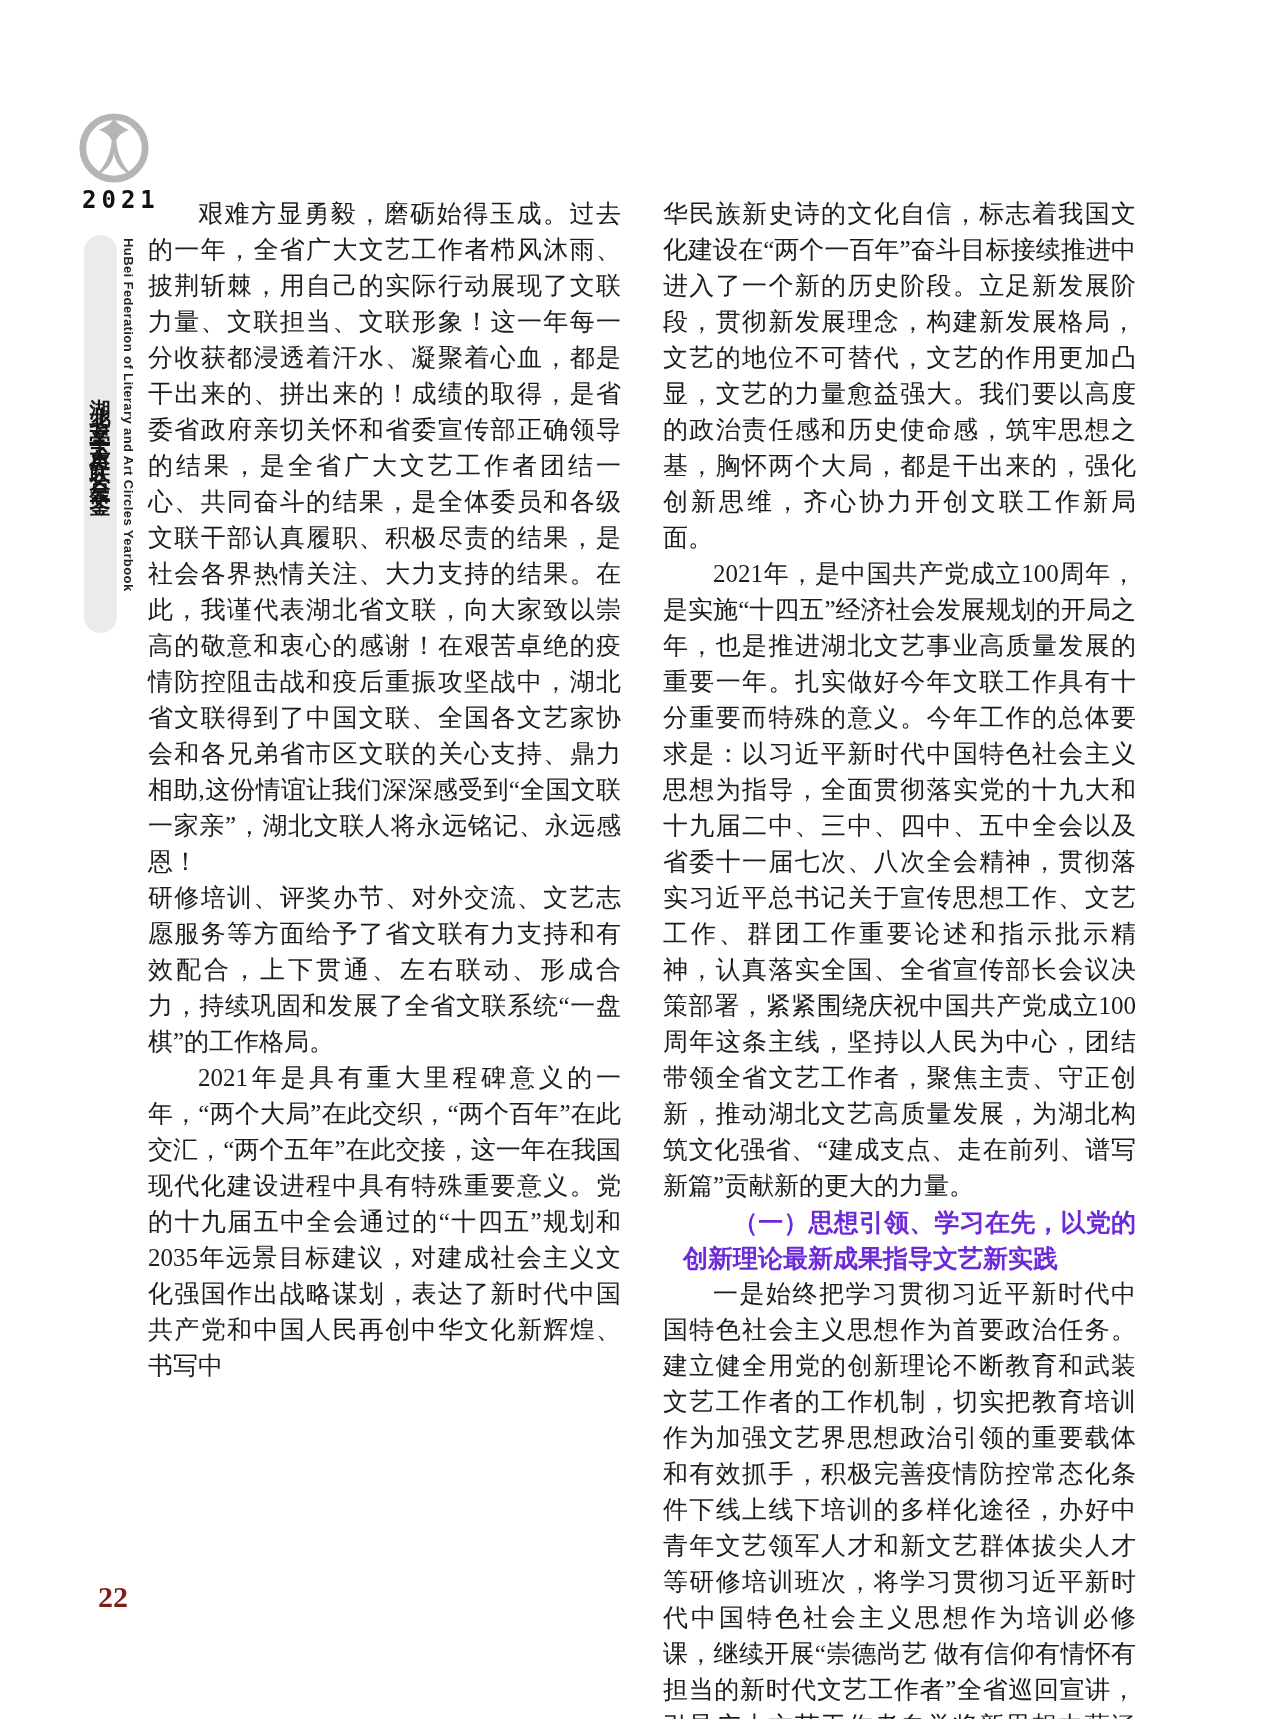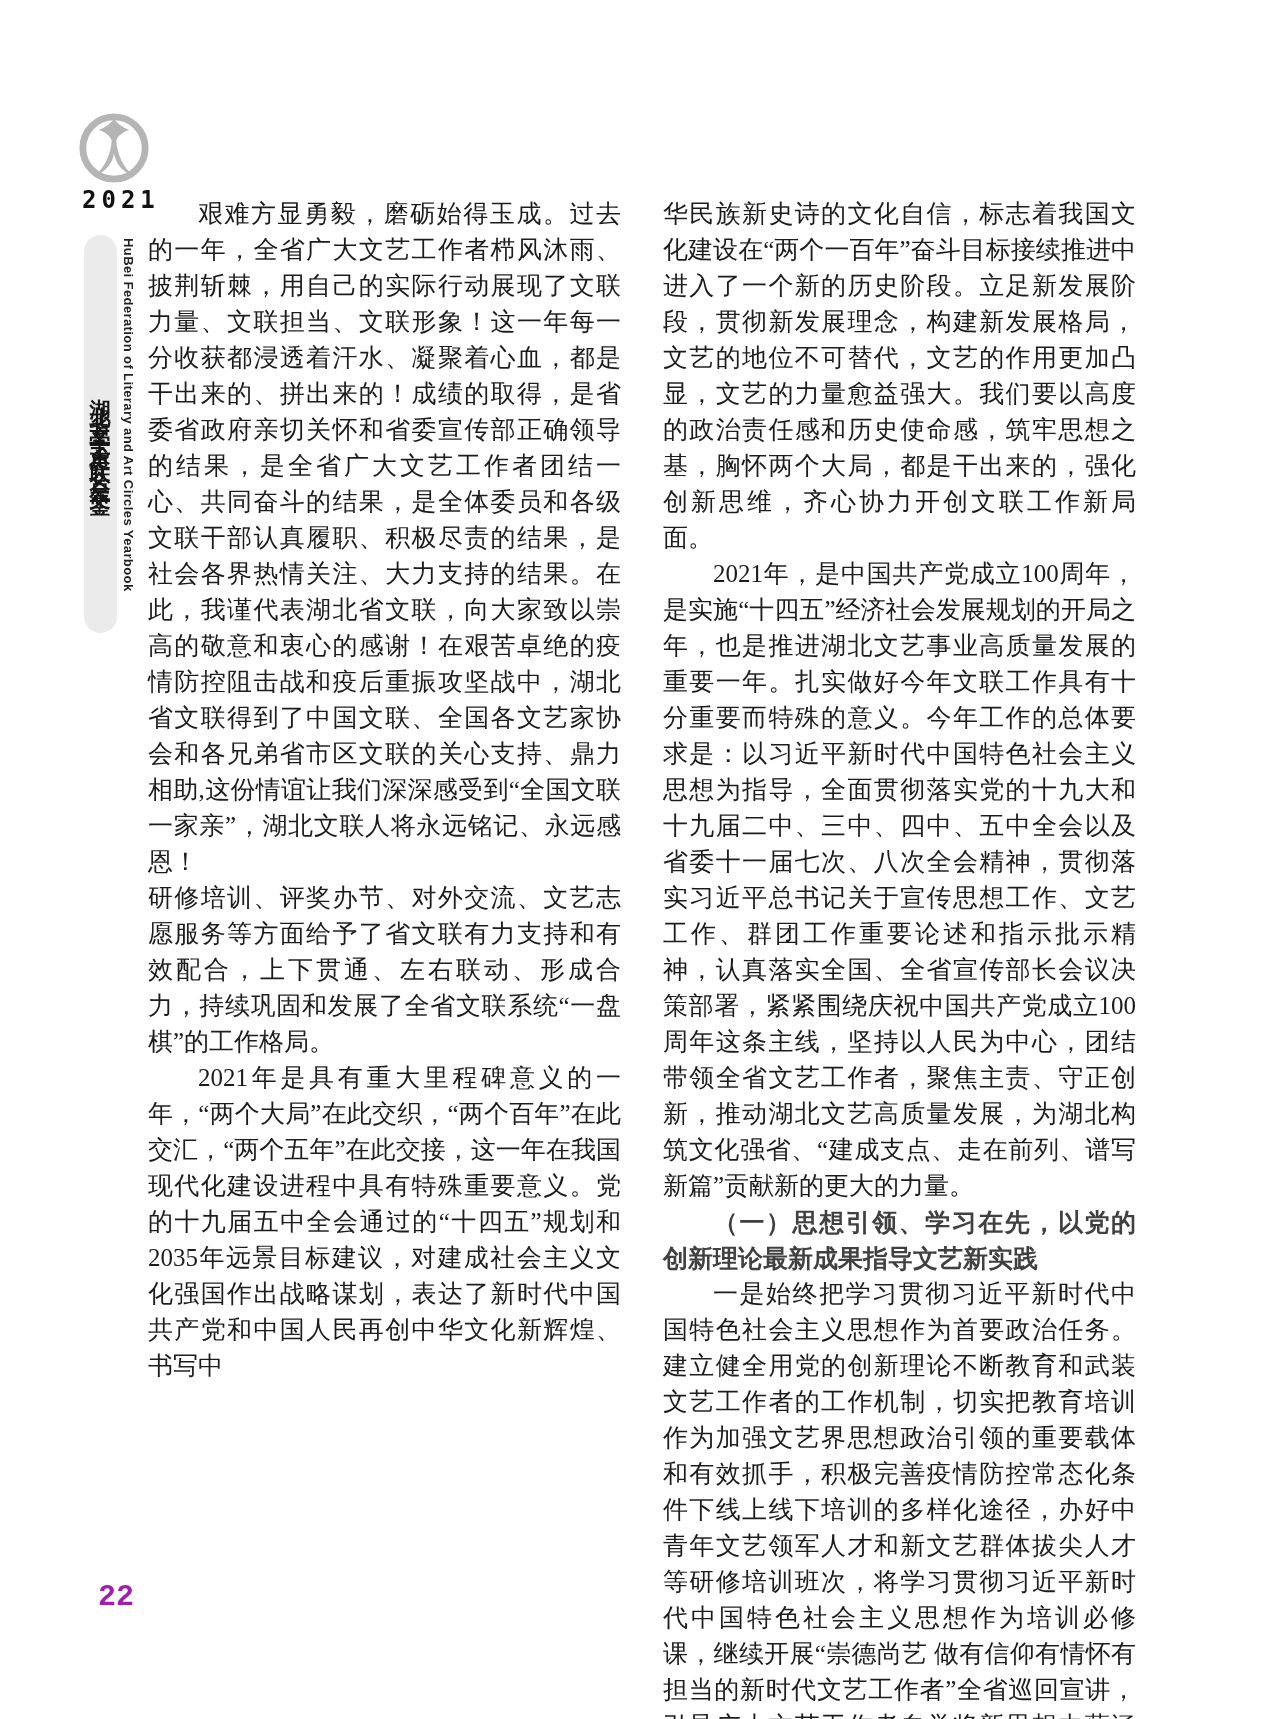--- a/index.html
+++ b/index.html
@@ -51,26 +51,26 @@
   }
   p.indent{text-indent:2em;}
   h2.section{
     margin:34px 0 12px 0;
     font-family:"Liberation Sans", sans-serif;
     font-weight:bold;font-size:35px;line-height:44px;
     letter-spacing:1px;color:#111;
   }
   p.subhead{
     font-family:"Liberation Sans", sans-serif;
-    font-weight:bold;color:#404040;
+    font-weight:bold;color:#6d28d9;margin-left:20px;
   }
   .page-number{
     position:absolute;left:98px;top:1580px;
-    font-family:Liberation Mono, monospace;
-    font-weight:bold;font-size:30px;color:#a21caf;
+    font-family:Liberation Serif, serif;
+    font-weight:bold;font-size:30px;color:#7f1d1d;
   }
 </style>
 </head>
 <body>
 
 <div class="page">
 
   <div class="logo">
     <svg width="76" height="76" viewBox="0 0 100 100" aria-hidden="true">
       <circle cx="50" cy="50" r="41" fill="none" stroke="#b5b5b5" stroke-width="9"></circle>

